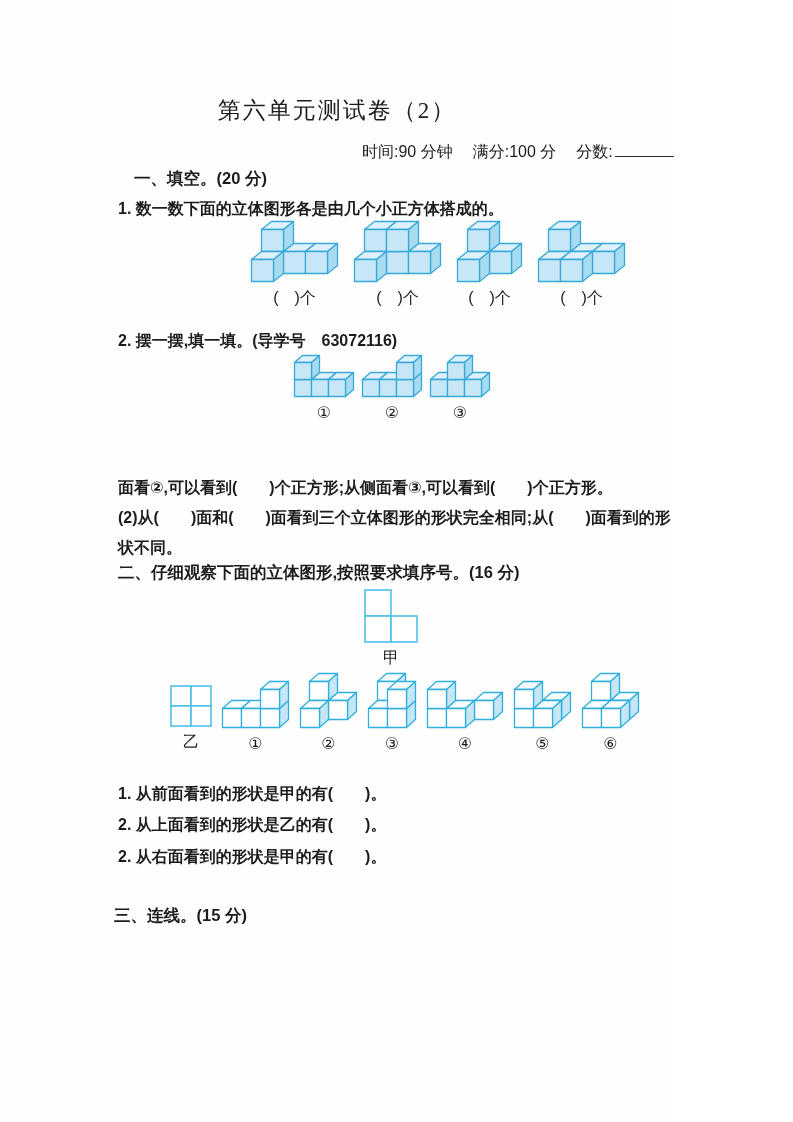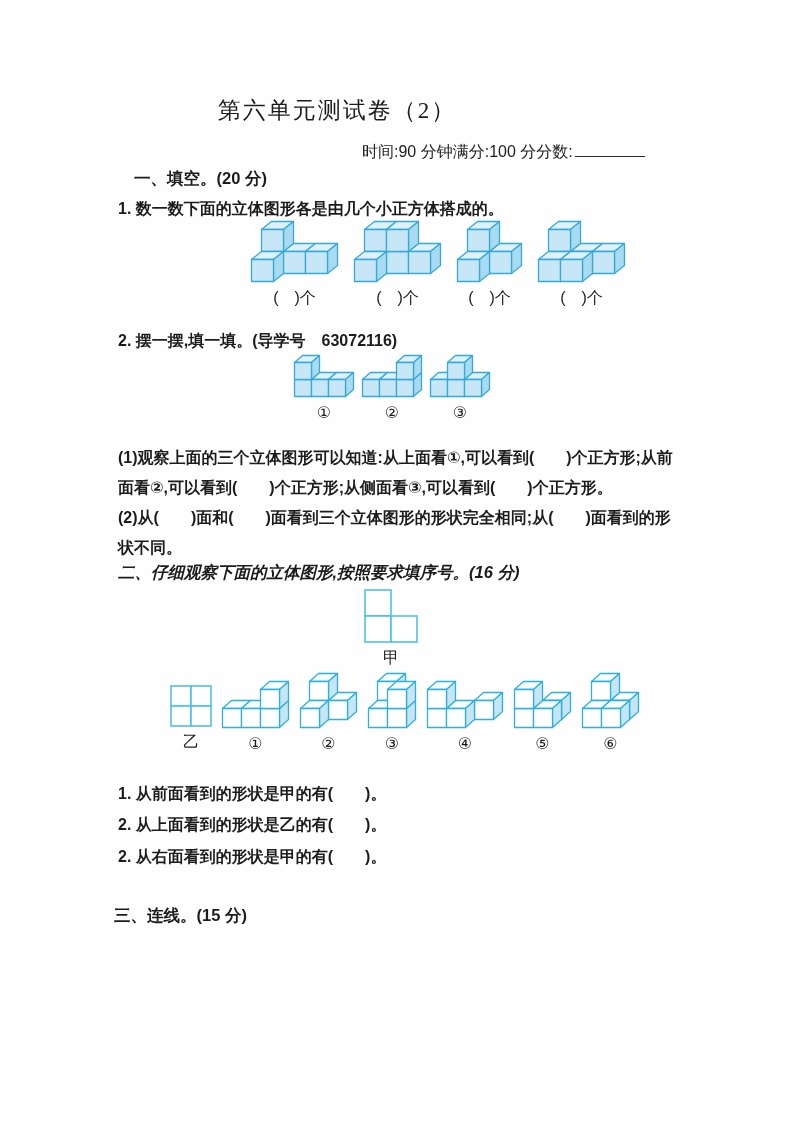--- a/index.html
+++ b/index.html
@@ -14,21 +14,21 @@
   .abs{position:absolute;}
   #title{
     left:0;right:0;top:95px;
     text-align:center;
     font-family:"Liberation Serif","DejaVu Serif",serif;
     font-size:23px;font-weight:500;letter-spacing:2px;
   }
   #info-line{
     left:362px;top:141px;
     font-size:16px;font-weight:500;
-    display:flex;align-items:flex-end;white-space:nowrap;
+    display:flex;align-items:flex-end;gap:20px;white-space:nowrap;
   }
   .blank-line{
     display:inline-block;width:70px;height:15px;
     border-bottom:1.5px solid #2a2a2a;margin-left:2px;
   }
   .bodytext{font-size:16px;font-weight:700;white-space:nowrap;line-height:22px;}
   .heading{font-size:16.5px;font-weight:600;white-space:nowrap;}
   .figrow{display:flex;align-items:flex-end;}
   .figcol{display:flex;flex-direction:column;align-items:center;}
   .figcol .figlabel{margin-top:5px;font-size:16px;font-weight:500;}
@@ -202,26 +202,25 @@
             <polygon points="35.5,25.5 52.5,25.5 52.5,42.5 35.5,42.5" fill="#c8e7f6" stroke="#36a9d9" stroke-width="1.3" stroke-linejoin="round"></polygon>
             <polygon points="18.5,8.5 26.5,1.5 43.5,1.5 35.5,8.5" fill="#dff2fb" stroke="#36a9d9" stroke-width="1.3" stroke-linejoin="round"></polygon>
             <polygon points="35.5,25.5 43.5,18.5 43.5,1.5 35.5,8.5" fill="#a9dbf0" stroke="#36a9d9" stroke-width="1.3" stroke-linejoin="round"></polygon>
             <polygon points="18.5,8.5 35.5,8.5 35.5,25.5 18.5,25.5" fill="#c8e7f6" stroke="#36a9d9" stroke-width="1.3" stroke-linejoin="round"></polygon>
           </svg>
         </div>
       <span class="figlabel circlabel">③</span>
     </div>
   </div>
 
-  <div class="abs bodytext" style="left:118px;top:447px;">(1)观察上面的三个立体图形可以知道:从上面看①,可以看到(　　)个正方形;从前</div>
   <div class="abs bodytext" style="left:118px;top:477px;">面看②,可以看到(　　)个正方形;从侧面看③,可以看到(　　)个正方形。</div>
   <div class="abs bodytext" style="left:118px;top:507px;">(2)从(　　)面和(　　)面看到三个立体图形的形状完全相同;从(　　)面看到的形</div>
   <div class="abs bodytext" style="left:118px;top:537px;">状不同。</div>
 
-  <div class="abs heading" style="left:118px;top:562px;font-style:italic;">二、仔细观察下面的立体图形,按照要求填序号。(16 分)</div>
+  <div class="abs heading" style="left:118px;top:562px;">二、仔细观察下面的立体图形,按照要求填序号。(16 分)</div>
 
   <div class="abs figcol" style="left:364px;top:589px;">
     <div>
         <svg width="54" height="54" viewBox="0 0 54 54">
           <rect x="1" y="1" width="26" height="26" fill="#ffffff" stroke="#4fc0e8" stroke-width="1.6"></rect>
           <rect x="1" y="27" width="26" height="26" fill="#ffffff" stroke="#4fc0e8" stroke-width="1.6"></rect>
           <rect x="27" y="27" width="26" height="26" fill="#ffffff" stroke="#4fc0e8" stroke-width="1.6"></rect>
         </svg>
       </div>
     <span class="figlabel flatlabel">甲</span>

